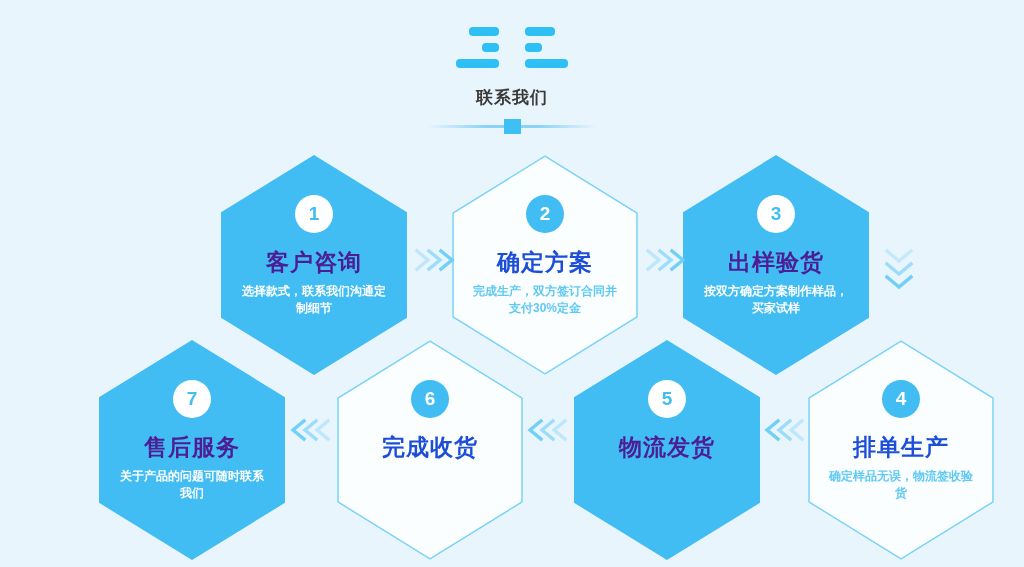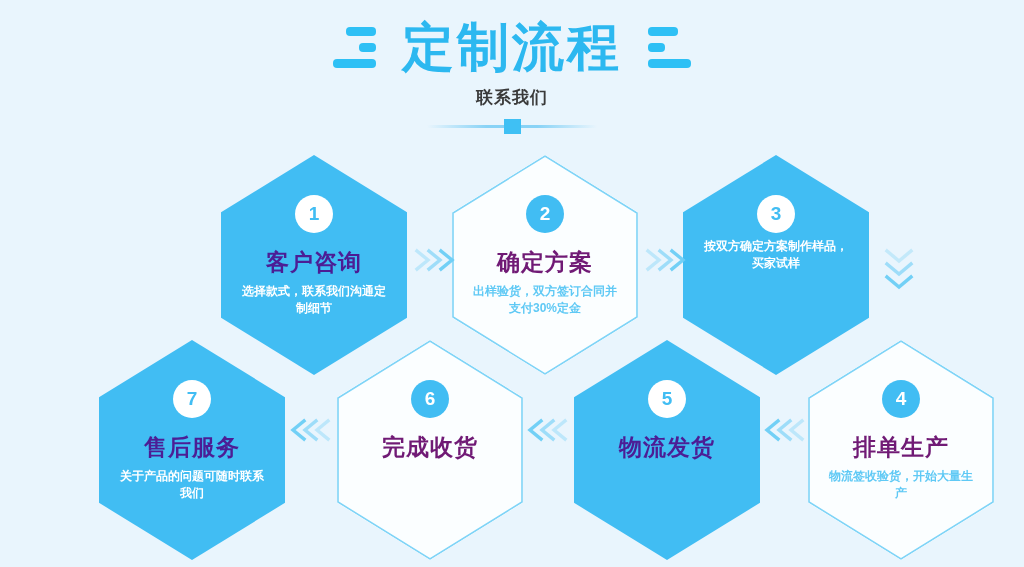--- a/index.html
+++ b/index.html
@@ -128,21 +128,21 @@
   .hex.outlined .hex-num { background: #41bdf3; color: #ffffff; }
 
   .hex-title {
     margin-top: 14px;
     font-size: 23px;
     font-weight: bold;
     letter-spacing: 1px;
     white-space: nowrap;
   }
   .hex.filled .hex-title { color: #4c1d95; }
-  .hex.outlined .hex-title { color: #701a75; }
+  .hex.outlined .hex-title { color: #1d4ed8; }
 
   .hex-desc {
     margin-top: 5px;
     width: 152px;
     text-align: center;
     font-size: 12px;
     line-height: 17px;
     font-weight: bold;
   }
   .hex.filled .hex-desc { color: #ffffff; }
@@ -162,21 +162,20 @@
 
 <div id="header">
 
   <div id="title-row">
     <span class="deco-bars deco-left">
       <i class="bar b1"></i>
         <i class="bar b2"></i>
         <i class="bar b3"></i>
     </span>
 
-    <span id="page-title">定制流程</span>
 
     <span class="deco-bars deco-right">
       <i class="bar b1"></i>
         <i class="bar b2"></i>
         <i class="bar b3"></i>
     </span>
   </div>
 
   <div id="subtitle">联系我们</div>
 
@@ -191,35 +190,36 @@
     <div class="hex-title">客户咨询</div>
     <div class="hex-desc">选择款式，联系我们沟通定制细节</div>
   </div>
 
   <div class="hex outlined" style="left:452px; top:155px;">
     <svg class="hex-outline-svg" viewBox="0 0 186 220" preserveAspectRatio="none">
       <polygon points="93,1 185,58 185,162 93,219 1,162 1,58" fill="none" stroke="#7fd4f7" stroke-width="1.6"></polygon>
     </svg>
     <div class="hex-num">2</div>
     <div class="hex-title">确定方案</div>
-    <div class="hex-desc">出样验货，双方签订合同并支付30%定金</div>
+    <div class="hex-desc">完成生产，双方签订合同并支付30%定金</div>
   </div>
 
   <div class="hex filled" style="left:683px; top:155px;">
     <div class="hex-num">3</div>
+    <div class="hex-title">出样验货</div>
     <div class="hex-desc">按双方确定方案制作样品，买家试样</div>
   </div>
 
   <div class="hex outlined" style="left:808px; top:340px;">
     <svg class="hex-outline-svg" viewBox="0 0 186 220" preserveAspectRatio="none">
       <polygon points="93,1 185,58 185,162 93,219 1,162 1,58" fill="none" stroke="#7fd4f7" stroke-width="1.6"></polygon>
     </svg>
     <div class="hex-num">4</div>
     <div class="hex-title">排单生产</div>
-    <div class="hex-desc">物流签收验货，开始大量生产</div>
+    <div class="hex-desc">确定样品无误，物流签收验货</div>
   </div>
 
   <div class="hex filled" style="left:574px; top:340px;">
     <div class="hex-num">5</div>
     <div class="hex-title">物流发货</div>
   </div>
 
   <div class="hex outlined" style="left:337px; top:340px;">
     <svg class="hex-outline-svg" viewBox="0 0 186 220" preserveAspectRatio="none">
       <polygon points="93,1 185,58 185,162 93,219 1,162 1,58" fill="none" stroke="#7fd4f7" stroke-width="1.6"></polygon>

